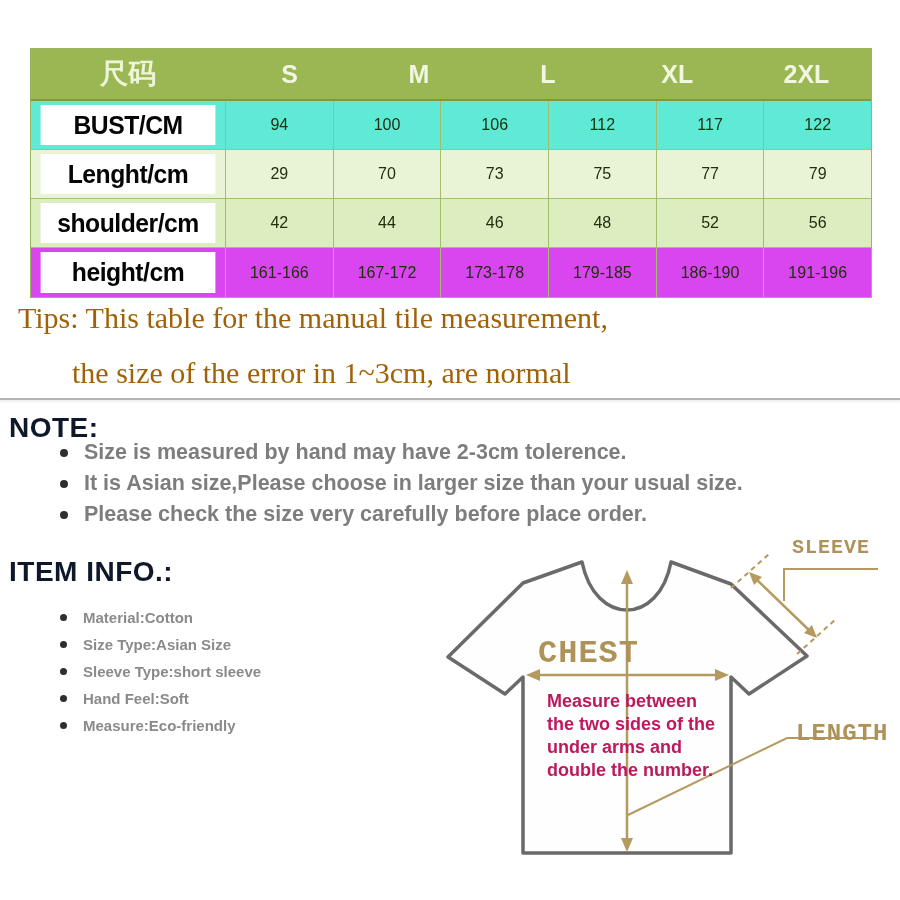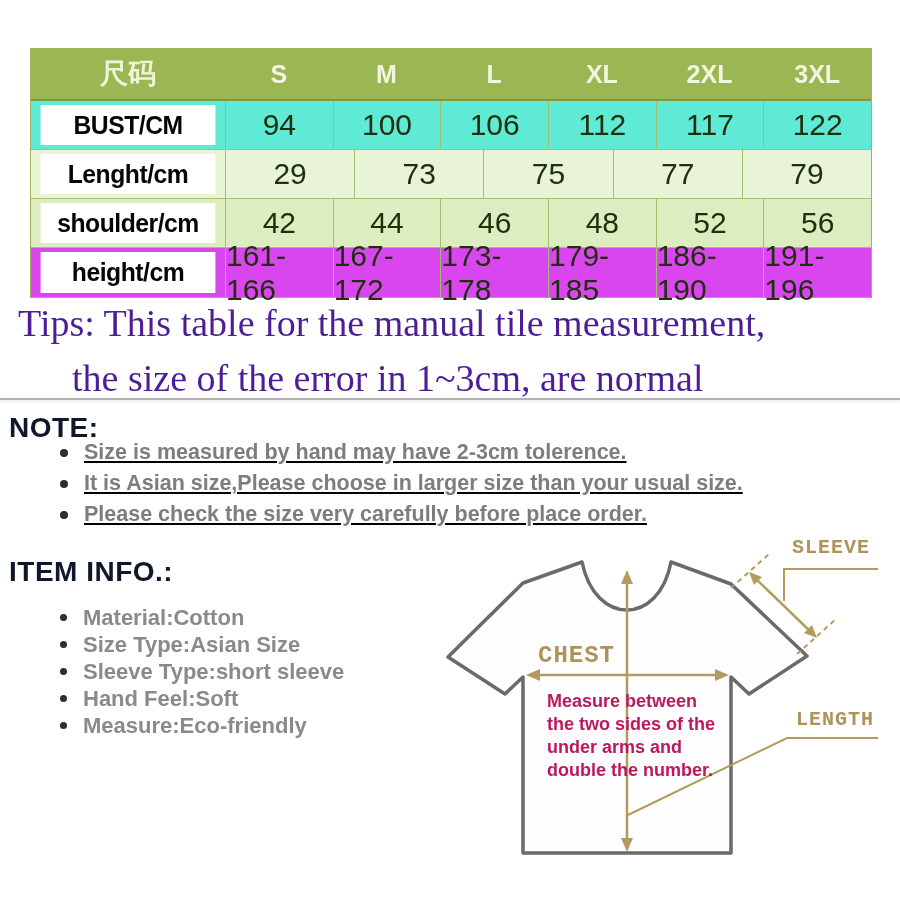--- a/index.html
+++ b/index.html
@@ -12,113 +12,113 @@
     position:absolute;left:30px;top:48px;width:842px;
     border:1px solid #9cb45e;box-sizing:border-box;
   }
   .t-row{display:flex;box-sizing:border-box;}
   .t-head{height:52px;background:#9ab753;border-bottom:2px solid #7e9a3f;}
   .t-data{height:49px;border-bottom:1px solid #a6bf70;}
   .t-data:last-child{border-bottom:none;}
   .c-label{width:194px;display:flex;align-items:center;justify-content:center;box-sizing:border-box;}
   .c-val{flex:1;display:flex;align-items:center;justify-content:center;
          border-left:1px solid #a4bd6c;box-sizing:border-box;
-         font-size:30px;color:#20300f;}
+         font-size:16px;color:#20300f;}
   .t-head .c-label{color:#edf4d7;font-size:28px;font-weight:bold;}
   .t-head .c-val{color:#f1f6e0;font-size:25px;font-weight:bold;border-left:none;}
   .r0 .c-label,.r0 .c-val{background:#5eead4;}
   .r1 .c-label,.r1 .c-val{background:#e9f4d6;}
   .r2 .c-label,.r2 .c-val{background:#dcedbf;}
   .r3 .c-label,.r3 .c-val{background:#d946ef;}
   .label-chip{
     background:#ffffff;width:calc(100% - 10px);height:calc(100% - 8px);
     display:flex;align-items:center;justify-content:center;
     font-weight:800;font-size:26px;color:#050505;letter-spacing:-0.5px;
     transform:scaleX(0.95);
   }
   
   .tips-line{
     position:absolute;font-family:"Liberation Serif",serif;
-    font-size:38px;color:#4c1d95;white-space:nowrap;
+    font-size:30px;color:#a16207;white-space:nowrap;
   }
   .tips-1{left:18px;top:301px;}
   .tips-2{left:72px;top:356px;}
   
   .divider{
     position:absolute;left:0;top:398px;width:900px;height:2px;
     background:#b3b3b3;box-shadow:0 2px 2px rgba(0,0,0,0.08);
   }
   
   .sec-heading{
     position:absolute;font-size:28px;font-weight:800;color:#0f172a;
     letter-spacing:0.5px;white-space:nowrap;
   }
   .note-heading{left:9px;top:412px;}
   .item-heading{left:9px;top:556px;}
   .bullet-list{position:absolute;margin:0;padding:0;list-style:none;}
-  .note-list{left:60px;top:437px;text-decoration:underline;}
+  .note-list{left:60px;top:437px;}
   .item-list{left:60px;top:604px;}
   .bullet-list li{
     display:flex;align-items:baseline;white-space:nowrap;
     font-weight:700;
   }
   .note-list li{font-size:21.5px;color:#7d7d7d;line-height:31px;}
-  .item-list li{font-size:22px;color:#8a8a8a;line-height:27px;}
+  .item-list li{font-size:15px;color:#8a8a8a;line-height:27px;}
   .dot{
     width:8px;height:8px;border-radius:50%;background:#2e2e2e;
     display:inline-block;margin-right:16px;flex:0 0 auto;align-self:center;
   }
   .item-list .dot{width:7px;height:7px;}
   
   .diagram{position:absolute;left:440px;top:528px;width:460px;height:365px;}
   .diagram svg{position:absolute;left:0;top:0;}
   .diag-label{
     position:absolute;color:#ae9257;font-weight:800;letter-spacing:1px;
     white-space:nowrap;
     font-family:Liberation Mono, monospace;
   }
   .sleeve-label{left:352px;top:8px;font-size:20px;}
-  .chest-label{left:98px;top:114px;font-size:24px;}
-  .length-label{left:356px;top:180px;font-size:20px;}
+  .chest-label{left:98px;top:107px;font-size:32px;}
+  .length-label{left:356px;top:192px;font-size:24px;}
   .measure-text{
     position:absolute;left:107px;top:162px;width:176px;
     font-size:18px;font-weight:600;color:#be185d;line-height:23px;
   }
 </style>
 </head>
 <body>
 
 <div class="size-table">
   <div class="t-row t-head">
     <div class="c-label">尺码</div>
     <div class="c-val">S</div>
     <div class="c-val">M</div>
     <div class="c-val">L</div>
     <div class="c-val">XL</div>
     <div class="c-val">2XL</div>
-    <div class="c-val">3XL</div>
   </div>
 
   <div class="t-row t-data r0">
     <div class="c-label">
         <div class="label-chip">BUST/CM</div>
       </div>
     <div class="c-val">94</div>
     <div class="c-val">100</div>
     <div class="c-val">106</div>
     <div class="c-val">112</div>
     <div class="c-val">117</div>
     <div class="c-val">122</div>
   </div>
 
   <div class="t-row t-data r1">
     <div class="c-label">
         <div class="label-chip">Lenght/cm</div>
       </div>
     <div class="c-val">29</div>
+    <div class="c-val">70</div>
     <div class="c-val">73</div>
     <div class="c-val">75</div>
     <div class="c-val">77</div>
     <div class="c-val">79</div>
   </div>
 
   <div class="t-row t-data r2">
     <div class="c-label">
         <div class="label-chip">shoulder/cm</div>
       </div>

